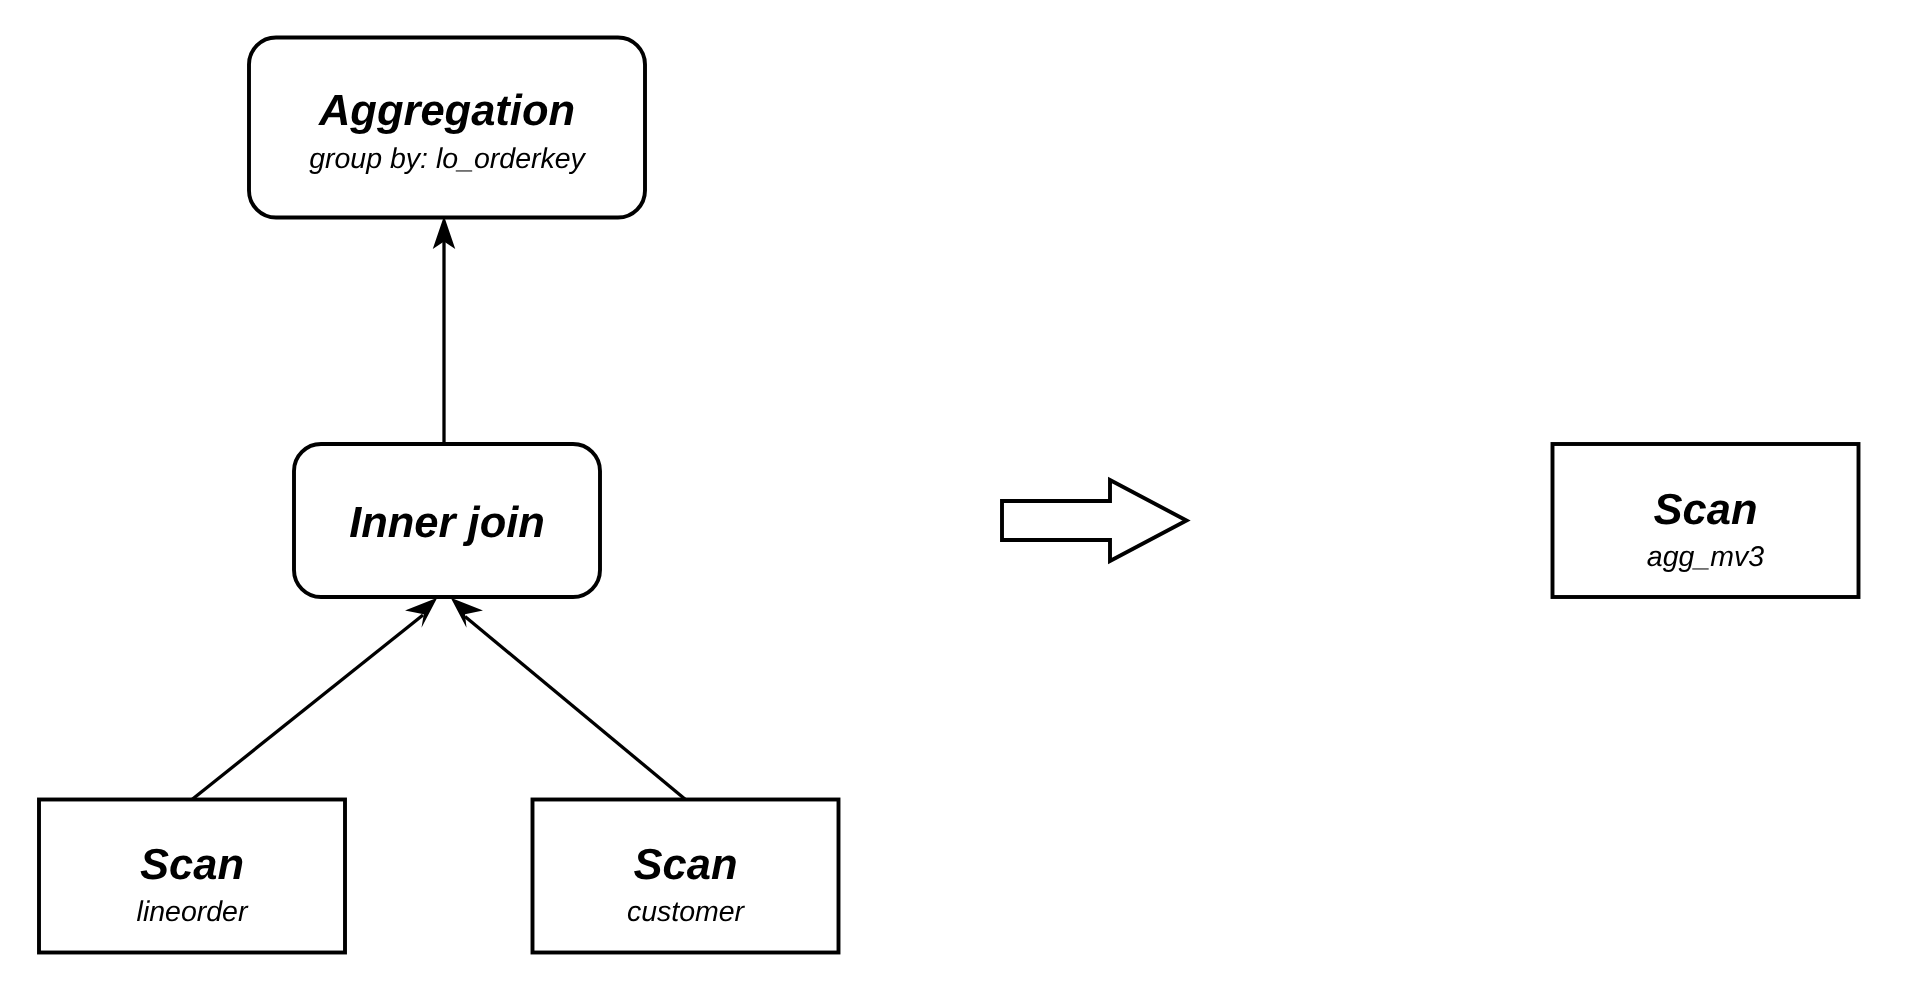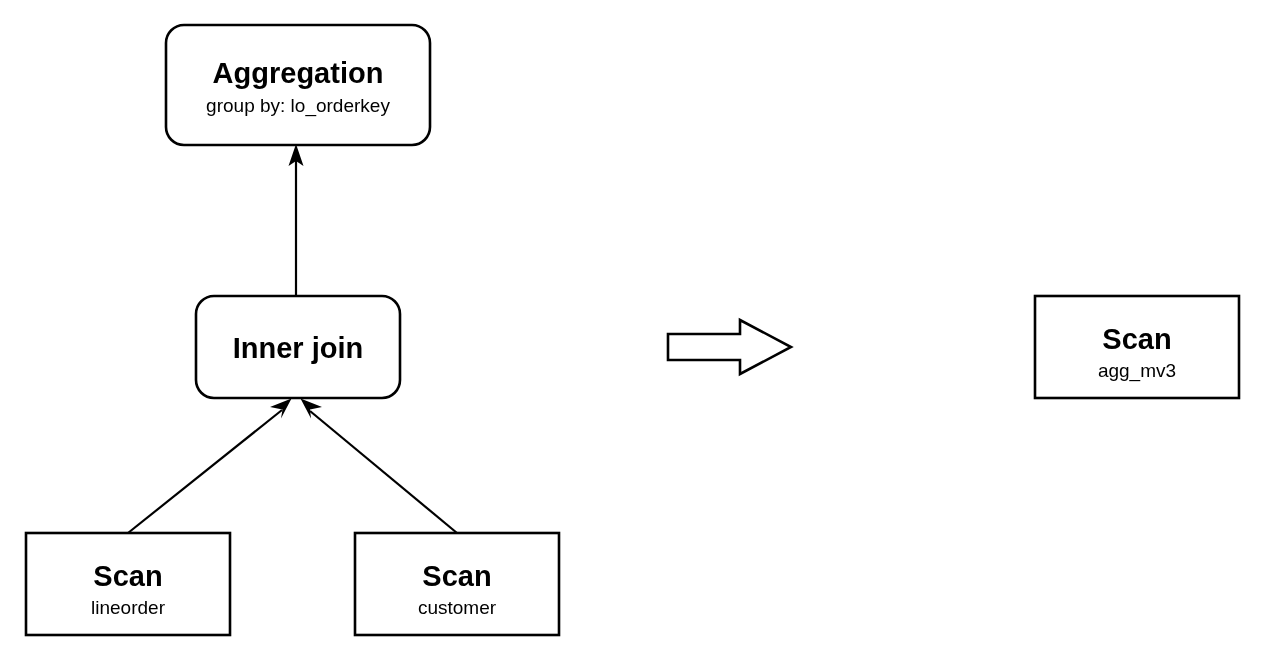--- a/index.html
+++ b/index.html
@@ -11,20 +11,21 @@
     width: 1280px;
     height: 666px;
     font-family: "Liberation Sans", sans-serif;
     overflow: hidden;
   }
   #diagram-root {
     position: relative;
     width: 1280px;
     height: 666px;
     background: #ffffff;
+    font-style: italic;
   }
   svg.diagram-canvas {
     display: block;
     width: 1280px;
     height: 666px;
   }
   .node-shape {
     fill: #ffffff;
     stroke: #000000;
     stroke-width: 2.6;

